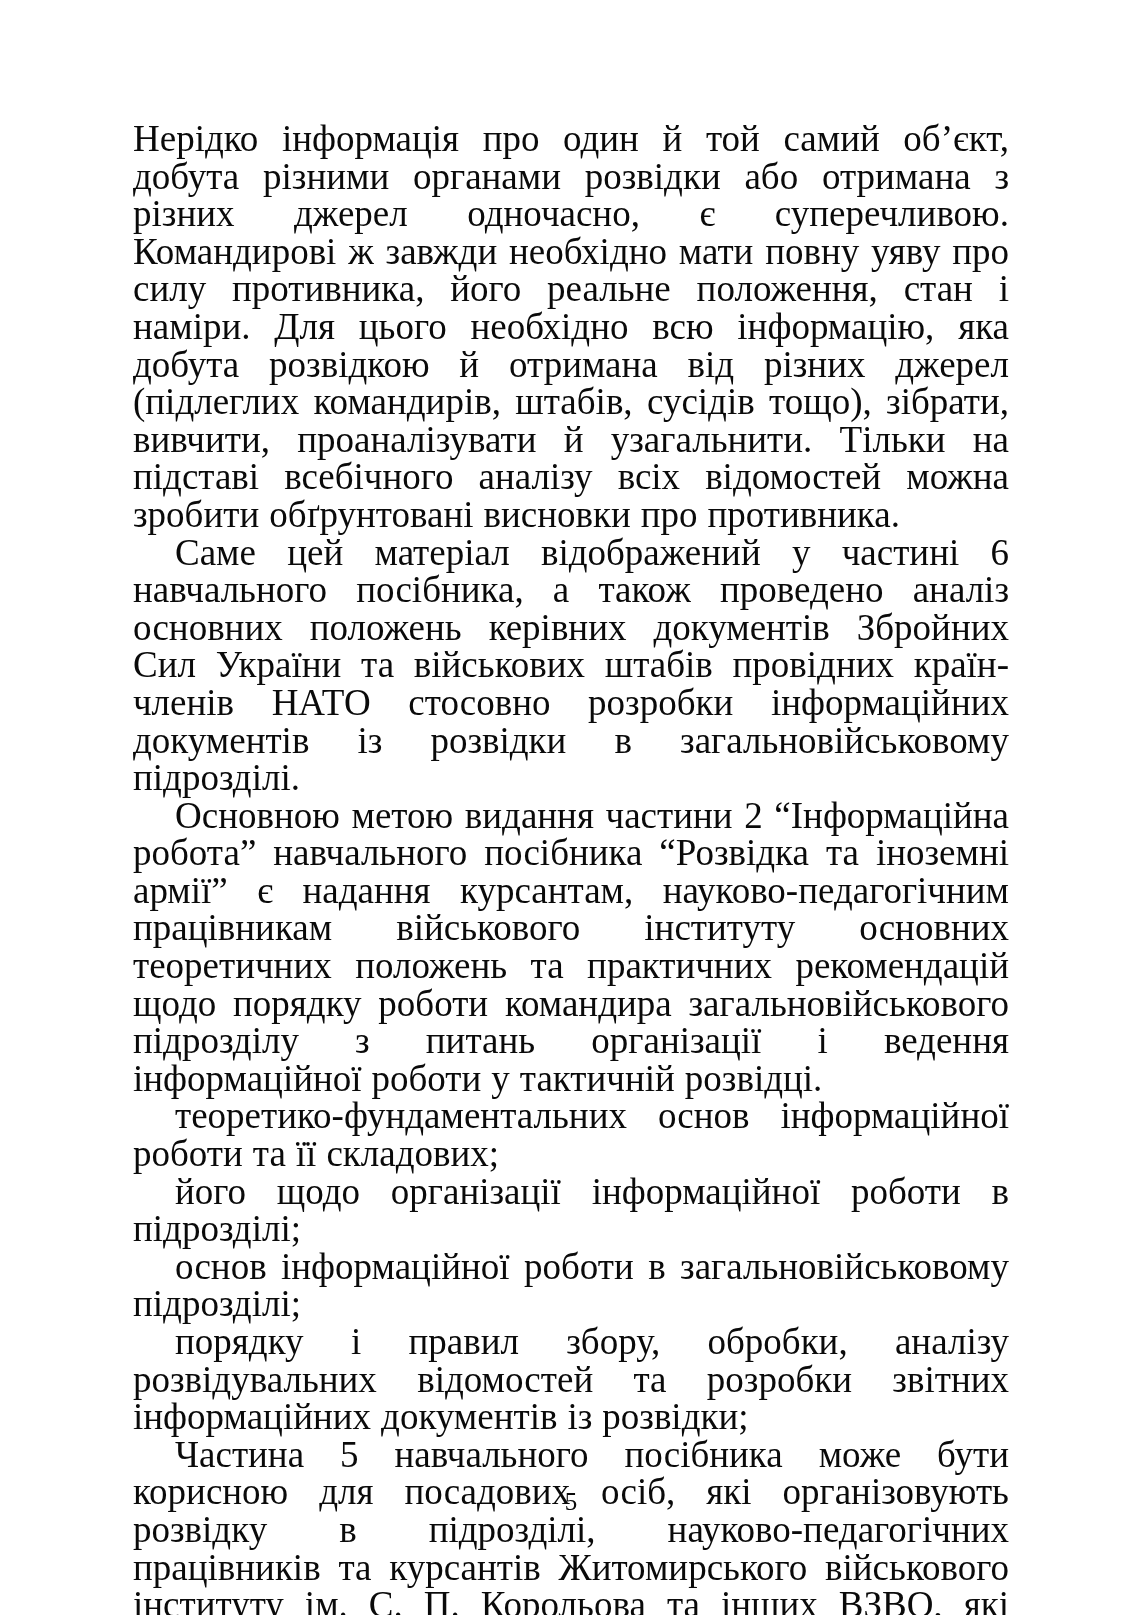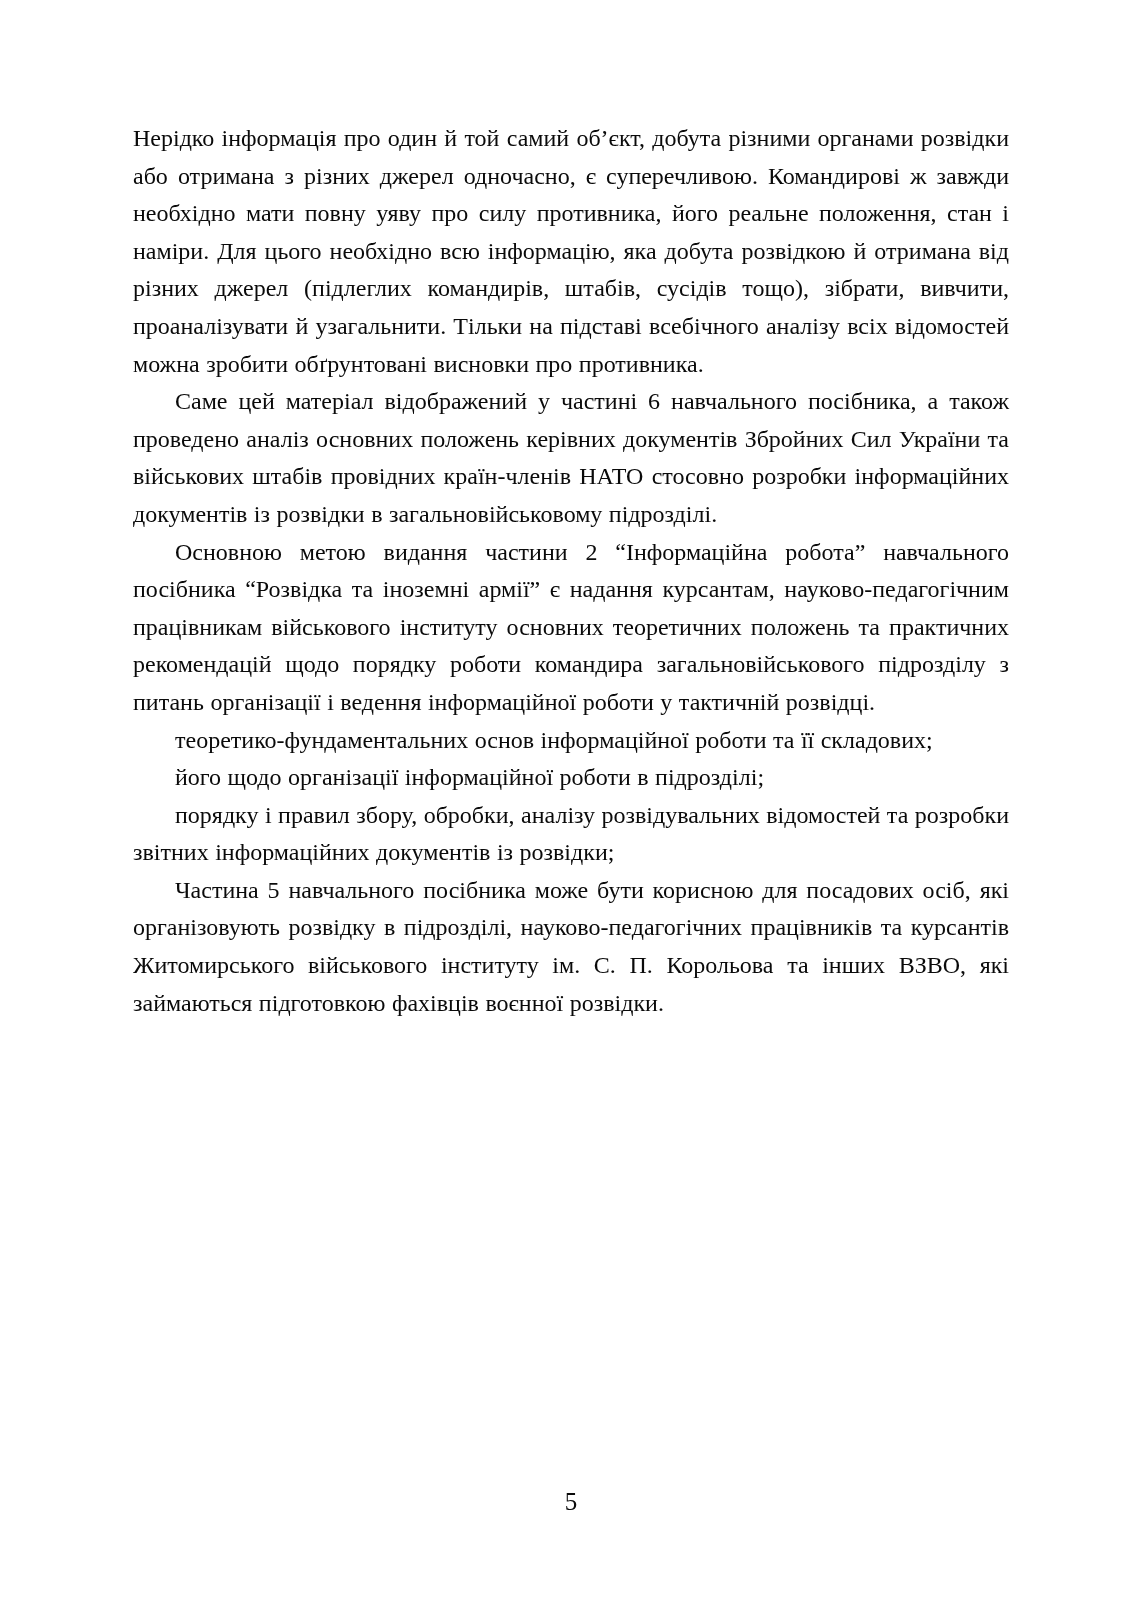--- a/index.html
+++ b/index.html
@@ -20,21 +20,21 @@
 
   .text-block {
     position: absolute;
     left: 133px;
     top: 120px;
     width: 876px;
   }
 
   .para {
     font-family: "Liberation Serif", "DejaVu Serif", serif;
-    font-size: 24px;
+    font-size: 37px;
     line-height: 37.6px;
     color: #0a0a0a;
     text-align: justify;
     text-justify: inter-word;
     margin: 0;
     padding: 0;
     hyphens: manual;
     -webkit-hyphens: manual;
     word-spacing: 0.02em;
   }
@@ -63,19 +63,20 @@
 <body>
 
 <div class="page">
 
   <div class="text-block">
     <p class="para no-indent">Нерідко інформація про один й той самий об’єкт, добута різними органами розвідки або отримана з різних джерел одночасно, є суперечливою. Командирові ж завжди необхідно мати повну уяву про силу противника, його реальне положення, стан і наміри. Для цього необхідно всю інформацію, яка добута розвідкою й отримана від різних джерел (підлеглих командирів, штабів, сусідів тощо), зібрати, вивчити, проаналізувати й узагальнити. Тільки на підставі всебічного аналізу всіх відомостей можна зробити обґрунтовані висновки про противника.</p>
     <p class="para indent">Саме цей матеріал відображений у частині 6 навчального посібника, а також проведено аналіз основних положень керівних документів Збройних Сил України та військових штабів провідних країн-членів НАТО стосовно розробки інформаційних документів із розвідки в загальновійськовому підрозділі.</p>
     <p class="para indent">Основною метою видання частини 2 “Інформаційна робота” навчального посібника “Розвідка та іноземні армії” є надання курсантам, науково-педагогічним працівникам військового інституту основних теоретичних положень та практичних рекомендацій щодо порядку роботи командира загальновійськового підрозділу з питань організації і ведення інформаційної роботи у тактичній розвідці.</p>
     <p class="para indent">теоретико-фундаментальних основ інформаційної роботи та її складових;</p>
     <p class="para indent">його щодо організації інформаційної роботи в підрозділі;</p>
+    <p class="para indent">основ інформаційної роботи в загальновійськовому підрозділі;</p>
     <p class="para indent">порядку і правил збору, обробки, аналізу розвідувальних відомостей та розробки звітних інформаційних документів із розвідки;</p>
     <p class="para indent">Частина 5 навчального посібника може бути корисною для посадових осіб, які організовують розвідку в підрозділі, науково-педагогічних працівників та курсантів Житомирського військового інституту ім. С. П. Корольова та інших ВЗВО, які займаються підготовкою фахівців воєнної розвідки.</p>
   </div>
 
   <div class="page-number">5</div>
 
 </div>
 
 </body></html>

